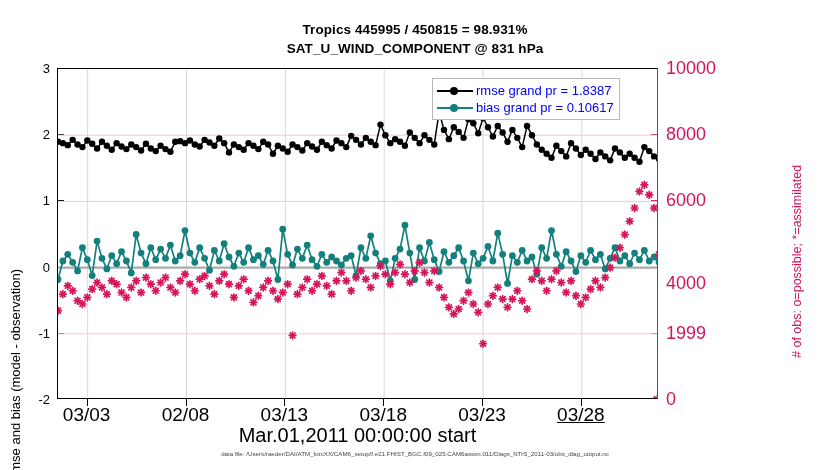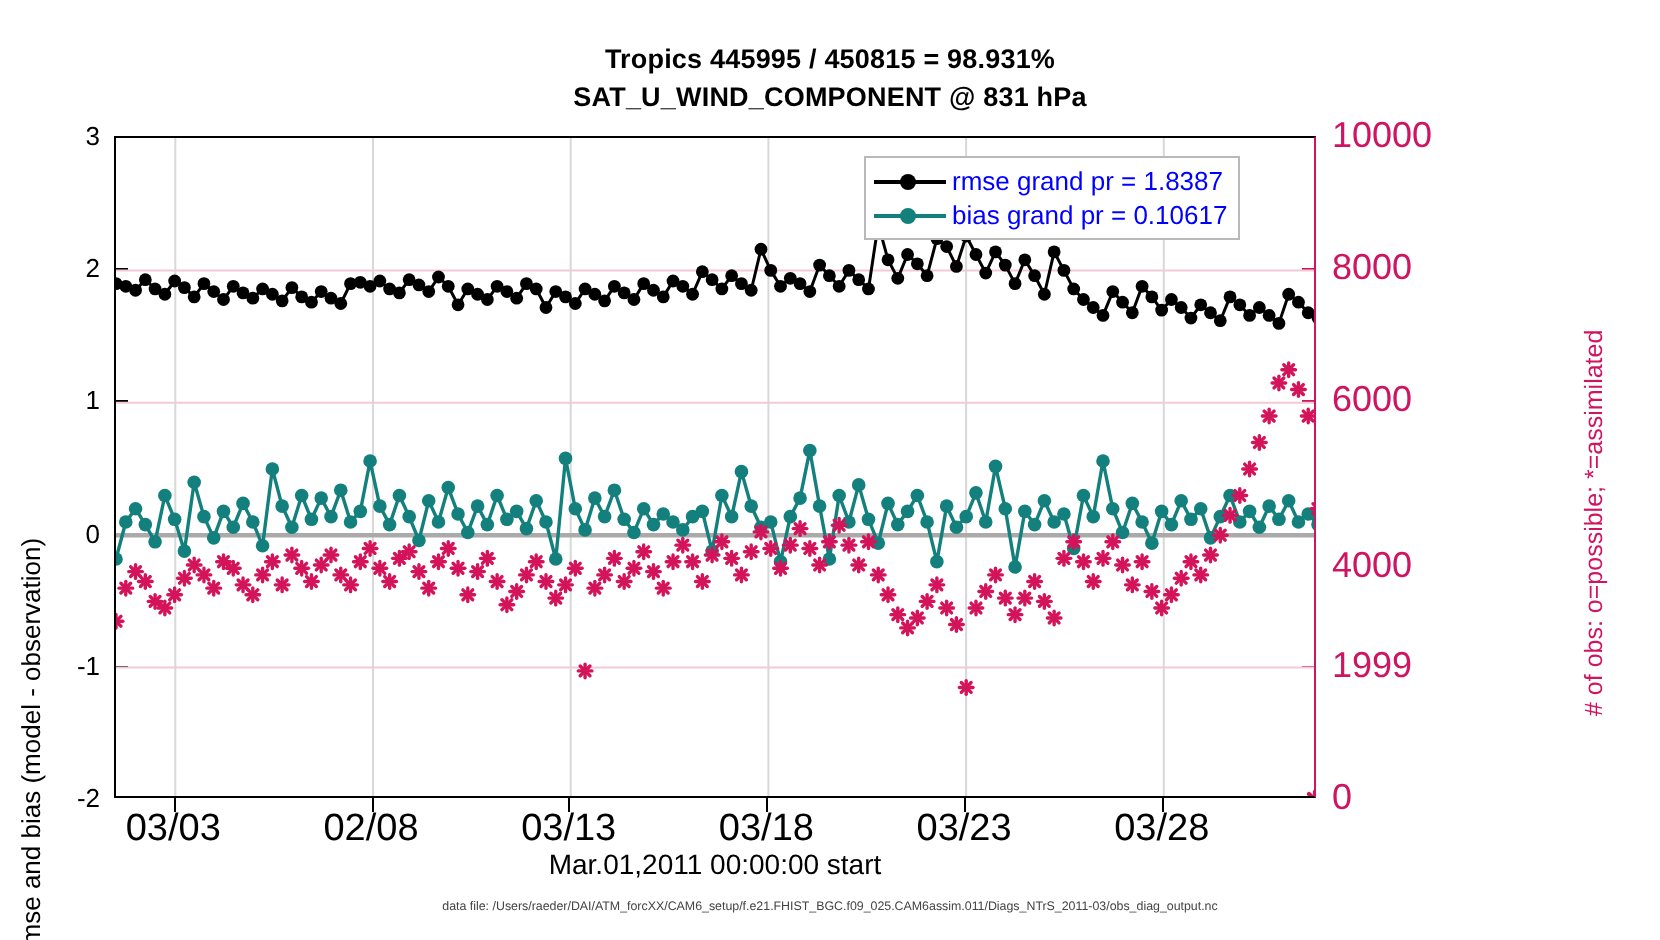--- a/index.html
+++ b/index.html
@@ -31,21 +31,21 @@
   .ytick-r{position:absolute;left:0;font-size:18px;text-align:left;
            width:60px;transform:translateY(-50%);color:#cf1561;}
   .tickmark-l{position:absolute;left:57px;width:7px;height:0;border-top:1.4px solid #000;}
   .tickmark-r{position:absolute;left:651px;width:7px;height:0;border-top:1.4px solid #cf1561;}
 
   .xtick-lab{position:absolute;top:404px;font-size:19px;text-align:center;
              width:70px;transform:translateX(-50%);}
   .xtickmark{position:absolute;top:399px;width:0;height:7px;border-left:1.4px solid #000;}
 
   .xaxis-title{position:absolute;left:57px;top:424px;width:601px;text-align:center;
-               font-size:14px;}
+               font-size:20px;}
   .footer{position:absolute;left:0;top:450px;width:830px;text-align:center;
           font-size:6.2px;color:#444;letter-spacing:0;}
 
   
   #legend{position:absolute;left:432px;top:78px;padding:3px 5px 3px 4px;
           background:#fff;border:1px solid #b9b9b9;}
   .leg-row{display:flex;align-items:center;height:17px;}
   .leg-sample{position:relative;width:36px;height:12px;margin-right:3px;flex:0 0 36px;}
   .leg-line{position:absolute;left:0;top:5px;width:36px;height:2.4px;}
   .leg-dot{position:absolute;left:13px;top:2px;width:8px;height:8px;border-radius:50%;}
@@ -97,21 +97,21 @@
       <div class="xtick-lab" style="left: 86.6546px;">03/03</div>
       <div class="xtickmark" style="left: 86.6546px;"></div>
       <div class="xtick-lab" style="left: 185.503px;">02/08</div>
       <div class="xtickmark" style="left: 185.503px;"></div>
       <div class="xtick-lab" style="left: 284.352px;">03/13</div>
       <div class="xtickmark" style="left: 284.352px;"></div>
       <div class="xtick-lab" style="left: 383.201px;">03/18</div>
       <div class="xtickmark" style="left: 383.201px;"></div>
       <div class="xtick-lab" style="left: 482.049px;">03/23</div>
       <div class="xtickmark" style="left: 482.049px;"></div>
-      <div class="xtick-lab" style="left: 580.898px;">03/28</div>
+      <div class="xtick-lab" style="left: 580.898px; text-decoration: underline;">03/28</div>
       <div class="xtickmark" style="left: 580.898px;"></div>
     </div>
 
   <div id="plotbox">
     <div id="plotarea">
       <svg class="layer" id="grid-layer" viewBox="0 0 601 331" preserveAspectRatio="none">
           <line x1="0" y1="66.19999999999999" x2="601" y2="66.19999999999999" stroke="#f3c9d4" stroke-width="1"></line>
           <line x1="0" y1="132.4" x2="601" y2="132.4" stroke="#f3c9d4" stroke-width="1"></line>
           <line x1="0" y1="264.8" x2="601" y2="264.8" stroke="#f3c9d4" stroke-width="1"></line>
           <line x1="29.654605263157894" y1="0" x2="29.654605263157894" y2="331" stroke="#d8d8d8" stroke-width="1"></line>

